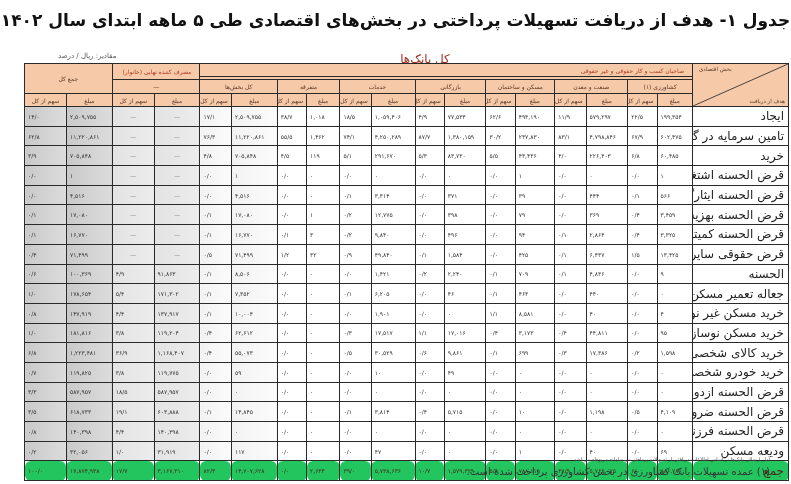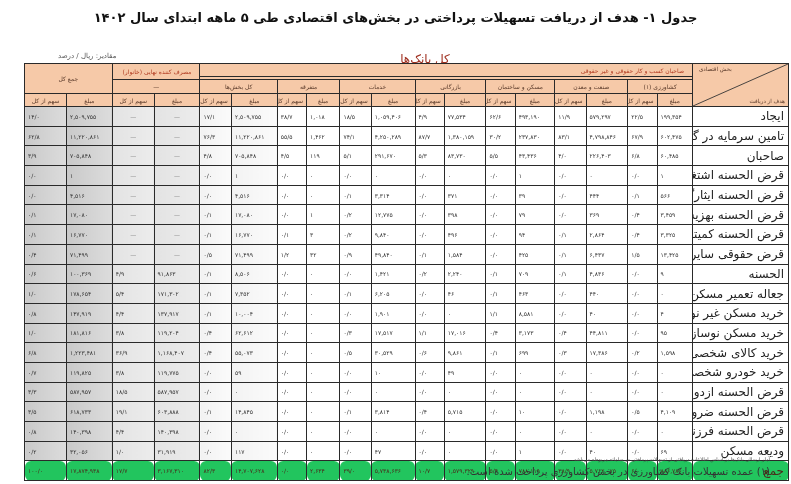--- a/index.html
+++ b/index.html
@@ -1,17 +1,17 @@
 <!DOCTYPE html>
 <html><head>
 <meta charset="utf-8">
 <style>
   html,body{margin:0;padding:0;background:#fff;}
   body{width:791px;height:484px;overflow:hidden;font-family:"DejaVu Sans",sans-serif;position:relative;}
-  .title{position:absolute;top:10px;left:0;width:791px;text-align:center;font-family:"DejaVu Sans",sans-serif;font-weight:bold;font-size:13px;color:#111;direction:rtl;}
+  .title{position:absolute;top:10px;left:0;width:791px;text-align:center;font-family:"DejaVu Sans",sans-serif;font-weight:bold;font-size:17px;color:#111;direction:rtl;}
   .unit-note{position:absolute;top:52px;left:58px;font-size:7px;color:#555;direction:rtl;}
   .banks-label{position:absolute;top:52px;left:300px;width:250px;text-align:center;font-size:12px;color:#a03020;direction:rtl;}
   .table-wrap{position:absolute;top:63px;left:24px;width:765px;}
   table{border-collapse:collapse;width:765px;table-layout:fixed;direction:rtl;}
   td,th{border:1px solid #2a2a2a;font-size:6px;height:18.7px;padding:0 3px;text-align:left;color:#333;white-space:nowrap;overflow:hidden;font-weight:normal;}
   th{background:#f6c9a8;text-align:center;color:#5a3a2a;height:12px;font-size:6px;}
   th.group{height:13px;}
   th.top-band{background:#f6c9a8;color:#b03a20;text-align:right;padding-right:8px;height:12px;}
   th.corner{background:#f6c9a8;position:relative;}
   td.rowlabel{text-align:right;background:#fff;color:#222;font-size:12px;padding-right:4px;}
@@ -140,21 +140,21 @@
           <td>۱,۴۶۲</td>
           <td>۵۵/۵</td>
           <td class="g3">۱۱,۲۲۰,۸۶۱</td>
           <td class="g3">۷۶/۳</td>
           <td class="g2 dash">—</td>
           <td class="g2 dash">—</td>
           <td class="g1">۱۱,۲۲۰,۸۶۱</td>
           <td class="g1">۶۲/۸</td>
         </tr>
         <tr>
-          <td class="rowlabel">صاحبان</td>
+          <td class="rowlabel">خرید</td>
           <td>۶۰,۴۸۵</td>
           <td>۶/۸</td>
           <td>۲۲۶,۴۰۳</td>
           <td>۴/۰</td>
           <td>۴۳,۴۳۶</td>
           <td>۵/۵</td>
           <td>۸۳,۷۳۰</td>
           <td>۵/۳</td>
           <td>۲۹۱,۶۷۰</td>
           <td>۵/۱</td>

